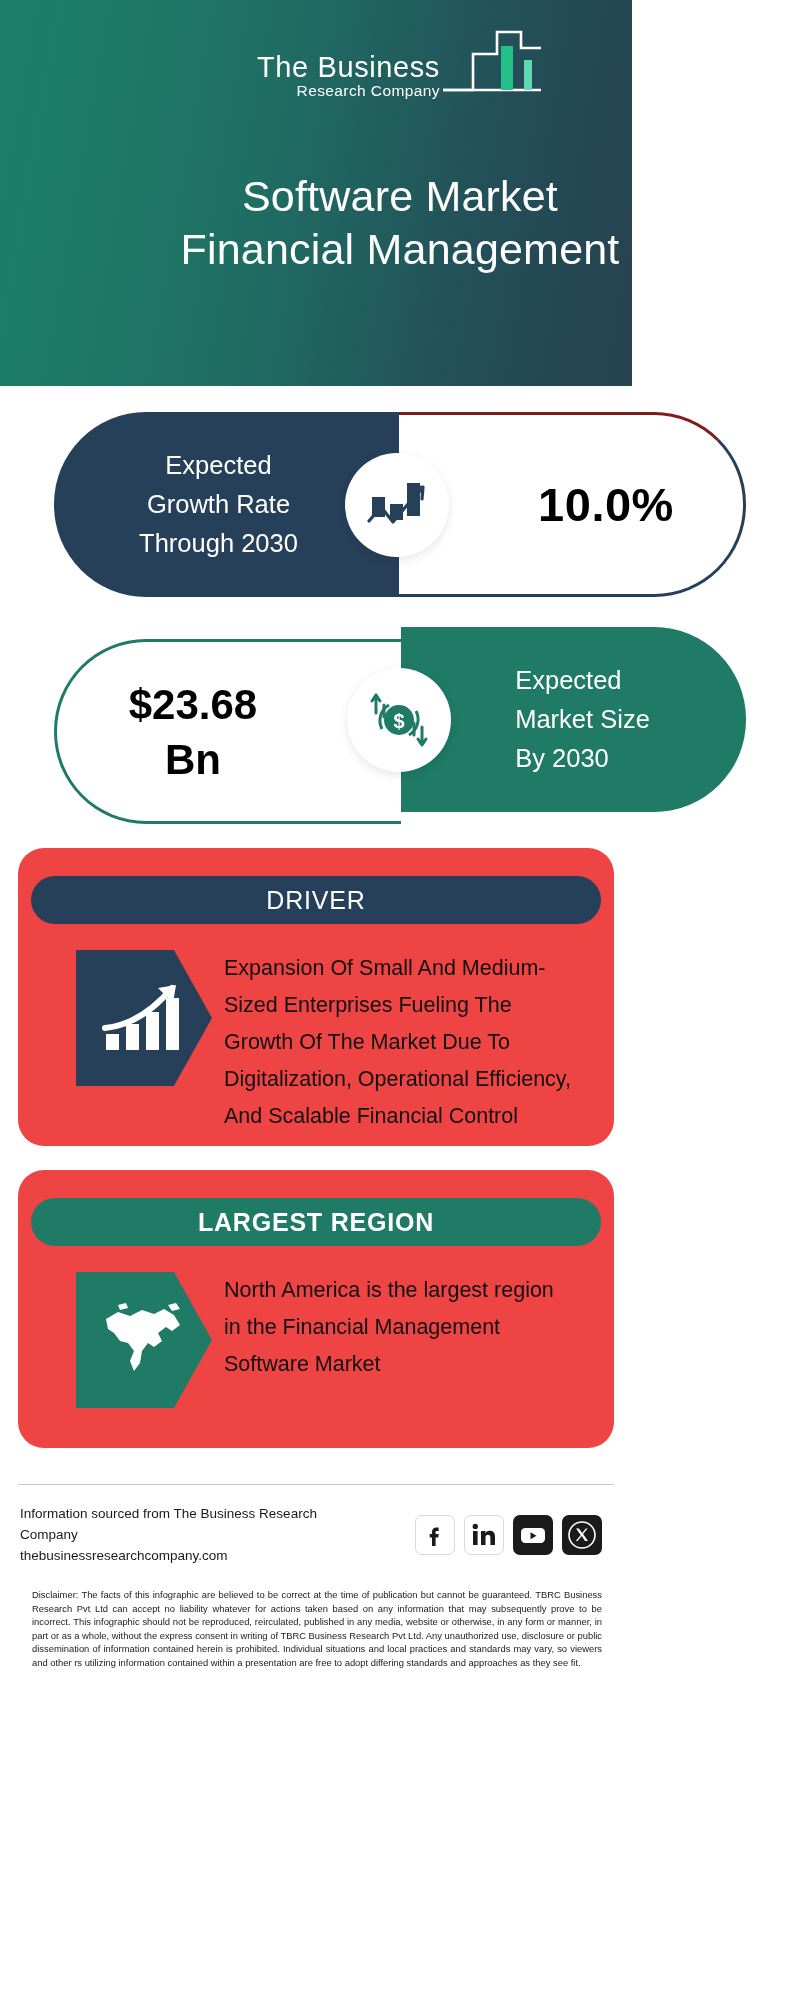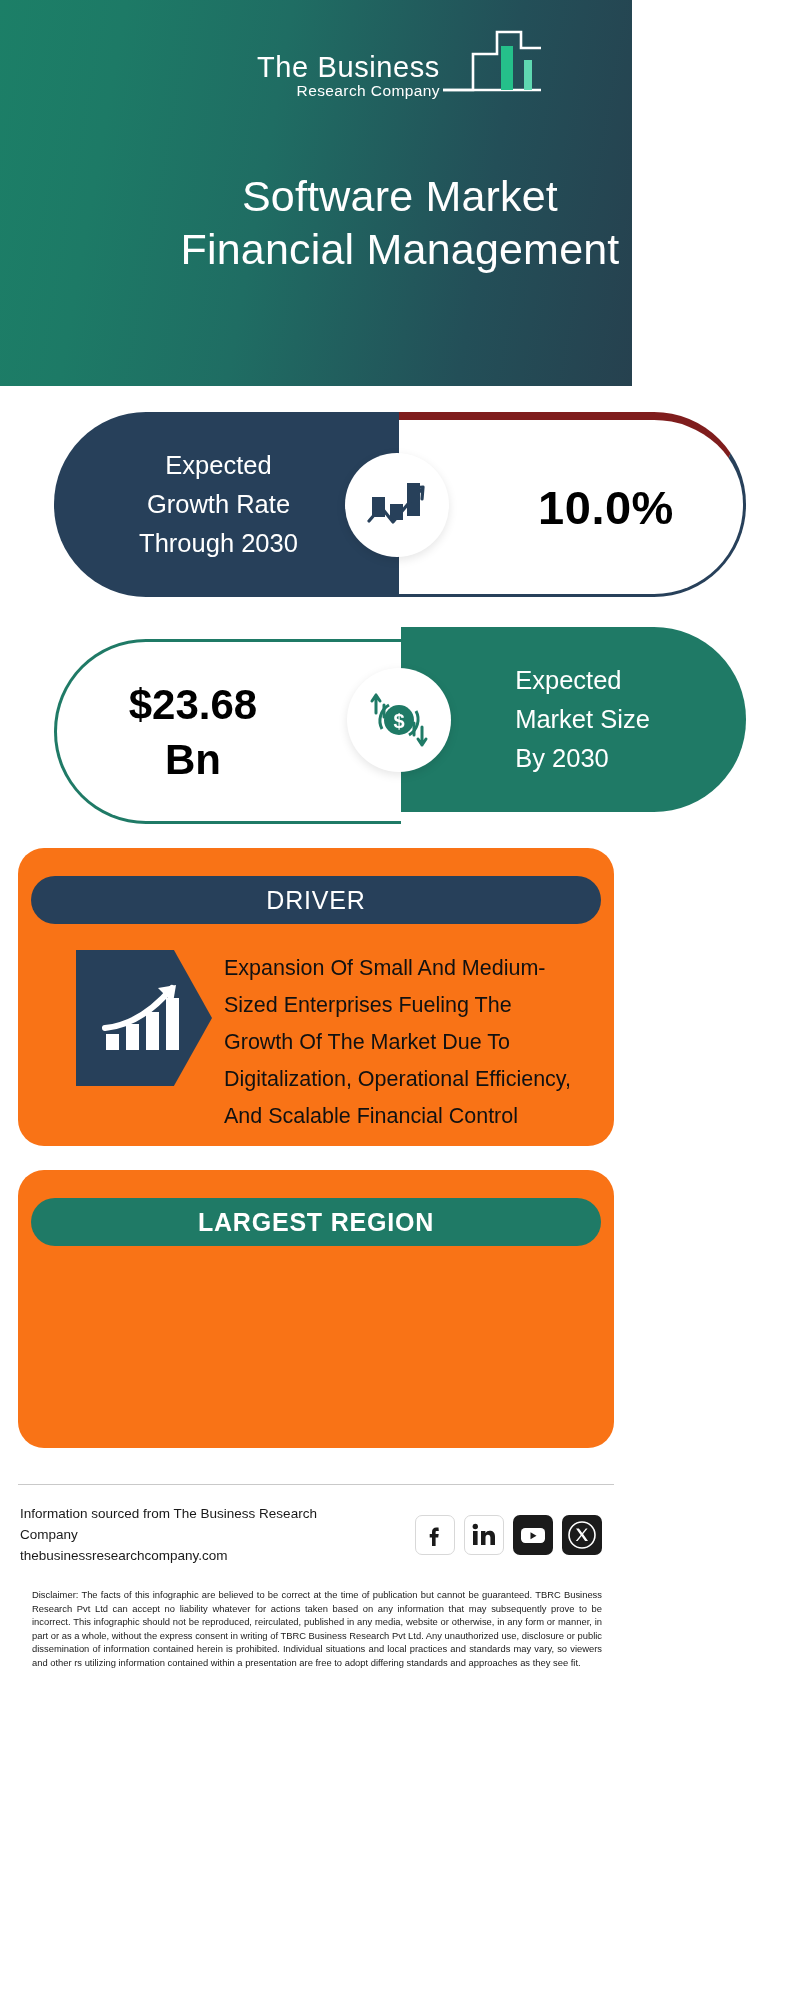--- a/index.html
+++ b/index.html
@@ -50,21 +50,21 @@
     position: absolute; left: 0; top: 0; width: 345px; height: 185px;
     background: #27405a; border-radius: 92px 0 0 92px;
     display: flex; align-items: center; justify-content: center;
   }
   .pill1-left .ltext {
     color: #ffffff; font-size: 25.5px; line-height: 39px;
     text-align: center; font-weight: 400; padding-right: 16px;
   }
   .pill1-right {
     position: absolute; left: 345px; top: 0; width: 347px; height: 185px;
-    border-top: 8px solid #7f1d1d; border-right: 3px solid #27405a;
+    border-top: 3px solid #7f1d1d; border-right: 3px solid #27405a;
     border-bottom: 3px solid #27405a;
     border-radius: 0 92px 92px 0; background: #ffffff;
     display: flex; align-items: center; justify-content: center;
   }
   .pill1-right .value {
     color: #000000; font-size: 47px; font-weight: 700; letter-spacing: .5px;
     padding-left: 70px;
   }
   .icon-bubble {
     position: absolute; top: 50%; transform: translateY(-50%);
@@ -94,21 +94,21 @@
     display: flex; align-items: center; justify-content: center;
   }
   .pill2-right .ltext {
     color: #ffffff; font-size: 25.5px; line-height: 39px;
     text-align: left; font-weight: 400; padding-left: 18px;
   }
   .bubble2 { left: 293px; }
 
   
   .card {
-    position: relative; margin: 0 18px; background: #f97316;
+    position: relative; margin: 0 18px; background: #ef4444;
     border-radius: 26px; padding: 28px 0 24px 0;
   }
   .card.driver { margin-top: 36px; height: 298px; }
   .card.region { margin-top: 24px; height: 278px; }
 
   .chip {
     margin: 0 auto; width: 570px; height: 48px; border-radius: 26px;
     display: flex; align-items: center; justify-content: center;
     color: #ffffff; font-size: 25px; letter-spacing: .8px; font-weight: 400;
   }
@@ -246,20 +246,32 @@
         </svg>
       </div>
       <div class="card-text">Expansion Of Small And Medium-Sized Enterprises Fueling The Growth Of The Market Due To Digitalization, Operational Efficiency, And Scalable Financial Control</div>
     </div>
   </div>
 
   <div class="card region">
     <div class="chip green">
       <span>LARGEST REGION</span>
     </div>
+    <div class="card-body">
+      <div class="pent green">
+        <svg width="96" height="86" viewBox="0 0 96 86">
+          <path d="M10 22 L22 15 L34 19 L46 13 L58 17 L68 12 L78 18 L84 28
+                   L76 34 L70 30 L62 36 L66 44 L58 50 L52 46 L46 54 L44 66
+                   L38 74 L34 64 L38 54 L32 46 L24 44 L18 36 L12 32 Z" fill="#ffffff"></path>
+          <path d="M72 8 L80 6 L84 12 L76 14 Z" fill="#ffffff"></path>
+          <path d="M22 8 L30 6 L32 11 L24 13 Z" fill="#ffffff"></path>
+        </svg>
+      </div>
+      <div class="card-text">North America is the largest region in the Financial Management Software Market</div>
+    </div>
   </div>
 
   <div class="footer">
     <div class="rule"></div>
     <div class="foot-row">
       <div class="foot-info">
         <div>Information sourced from The Business Research Company</div>
         <div>thebusinessresearchcompany.com</div>
       </div>
       <div class="socials">

